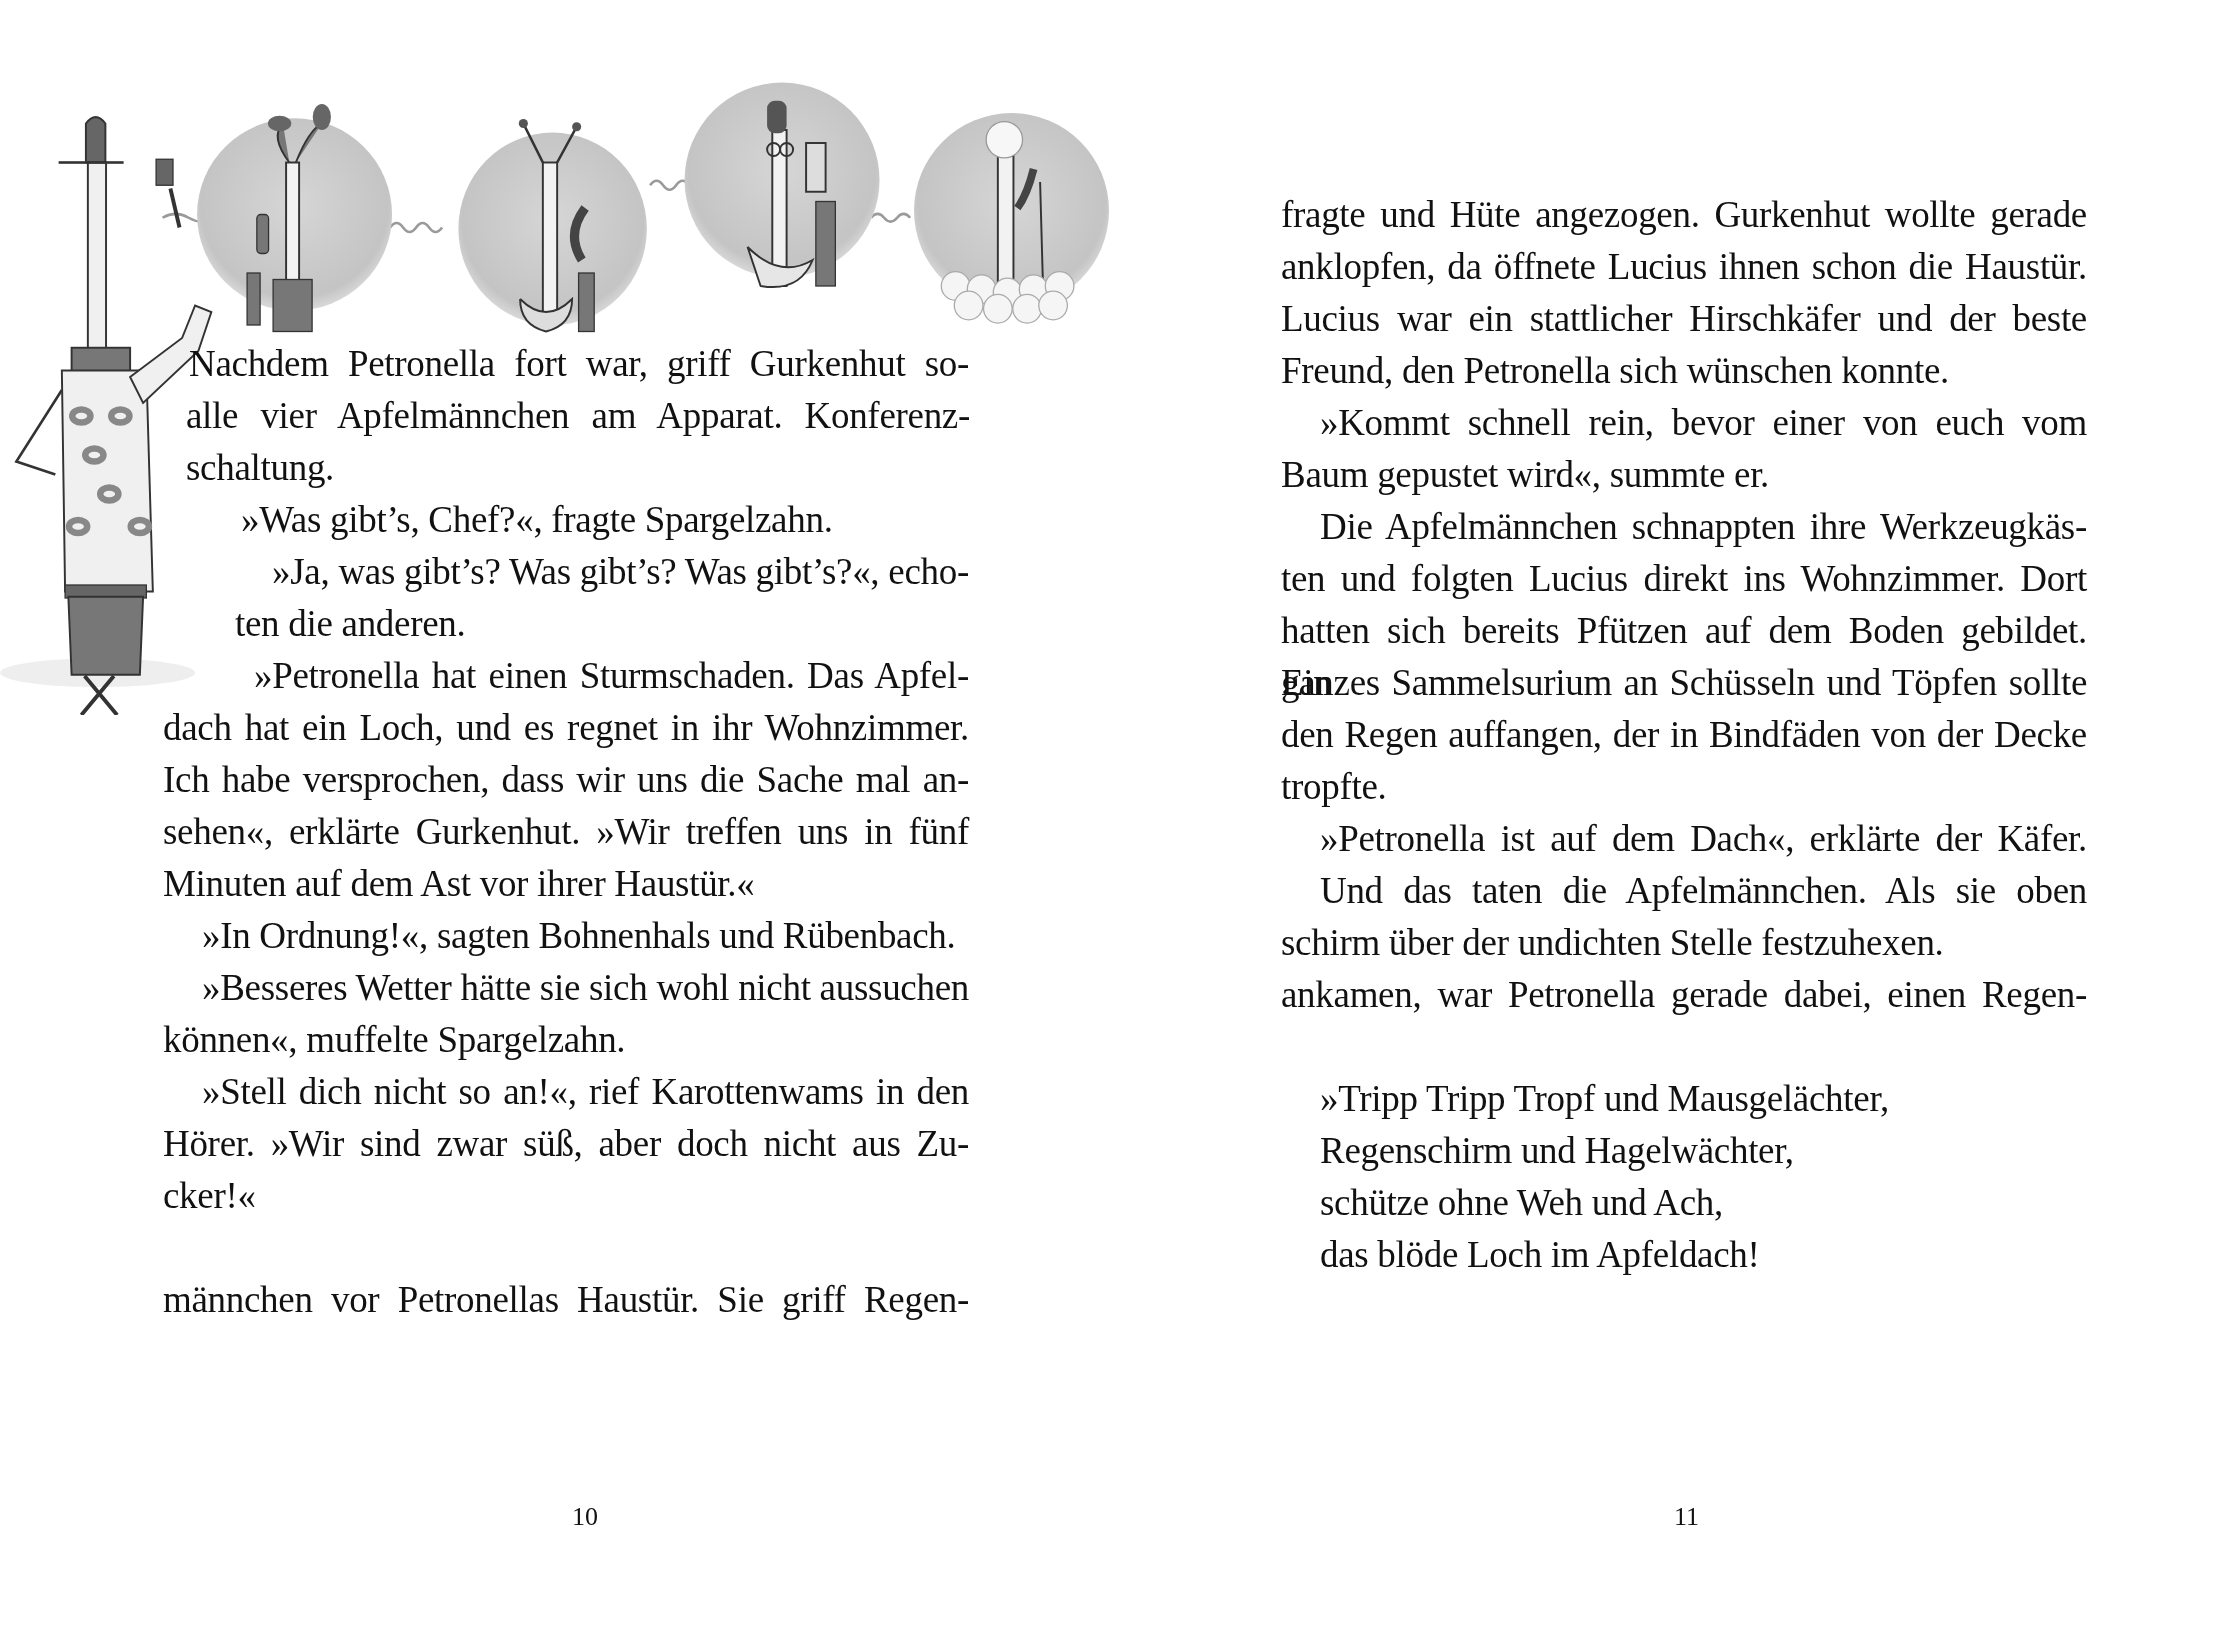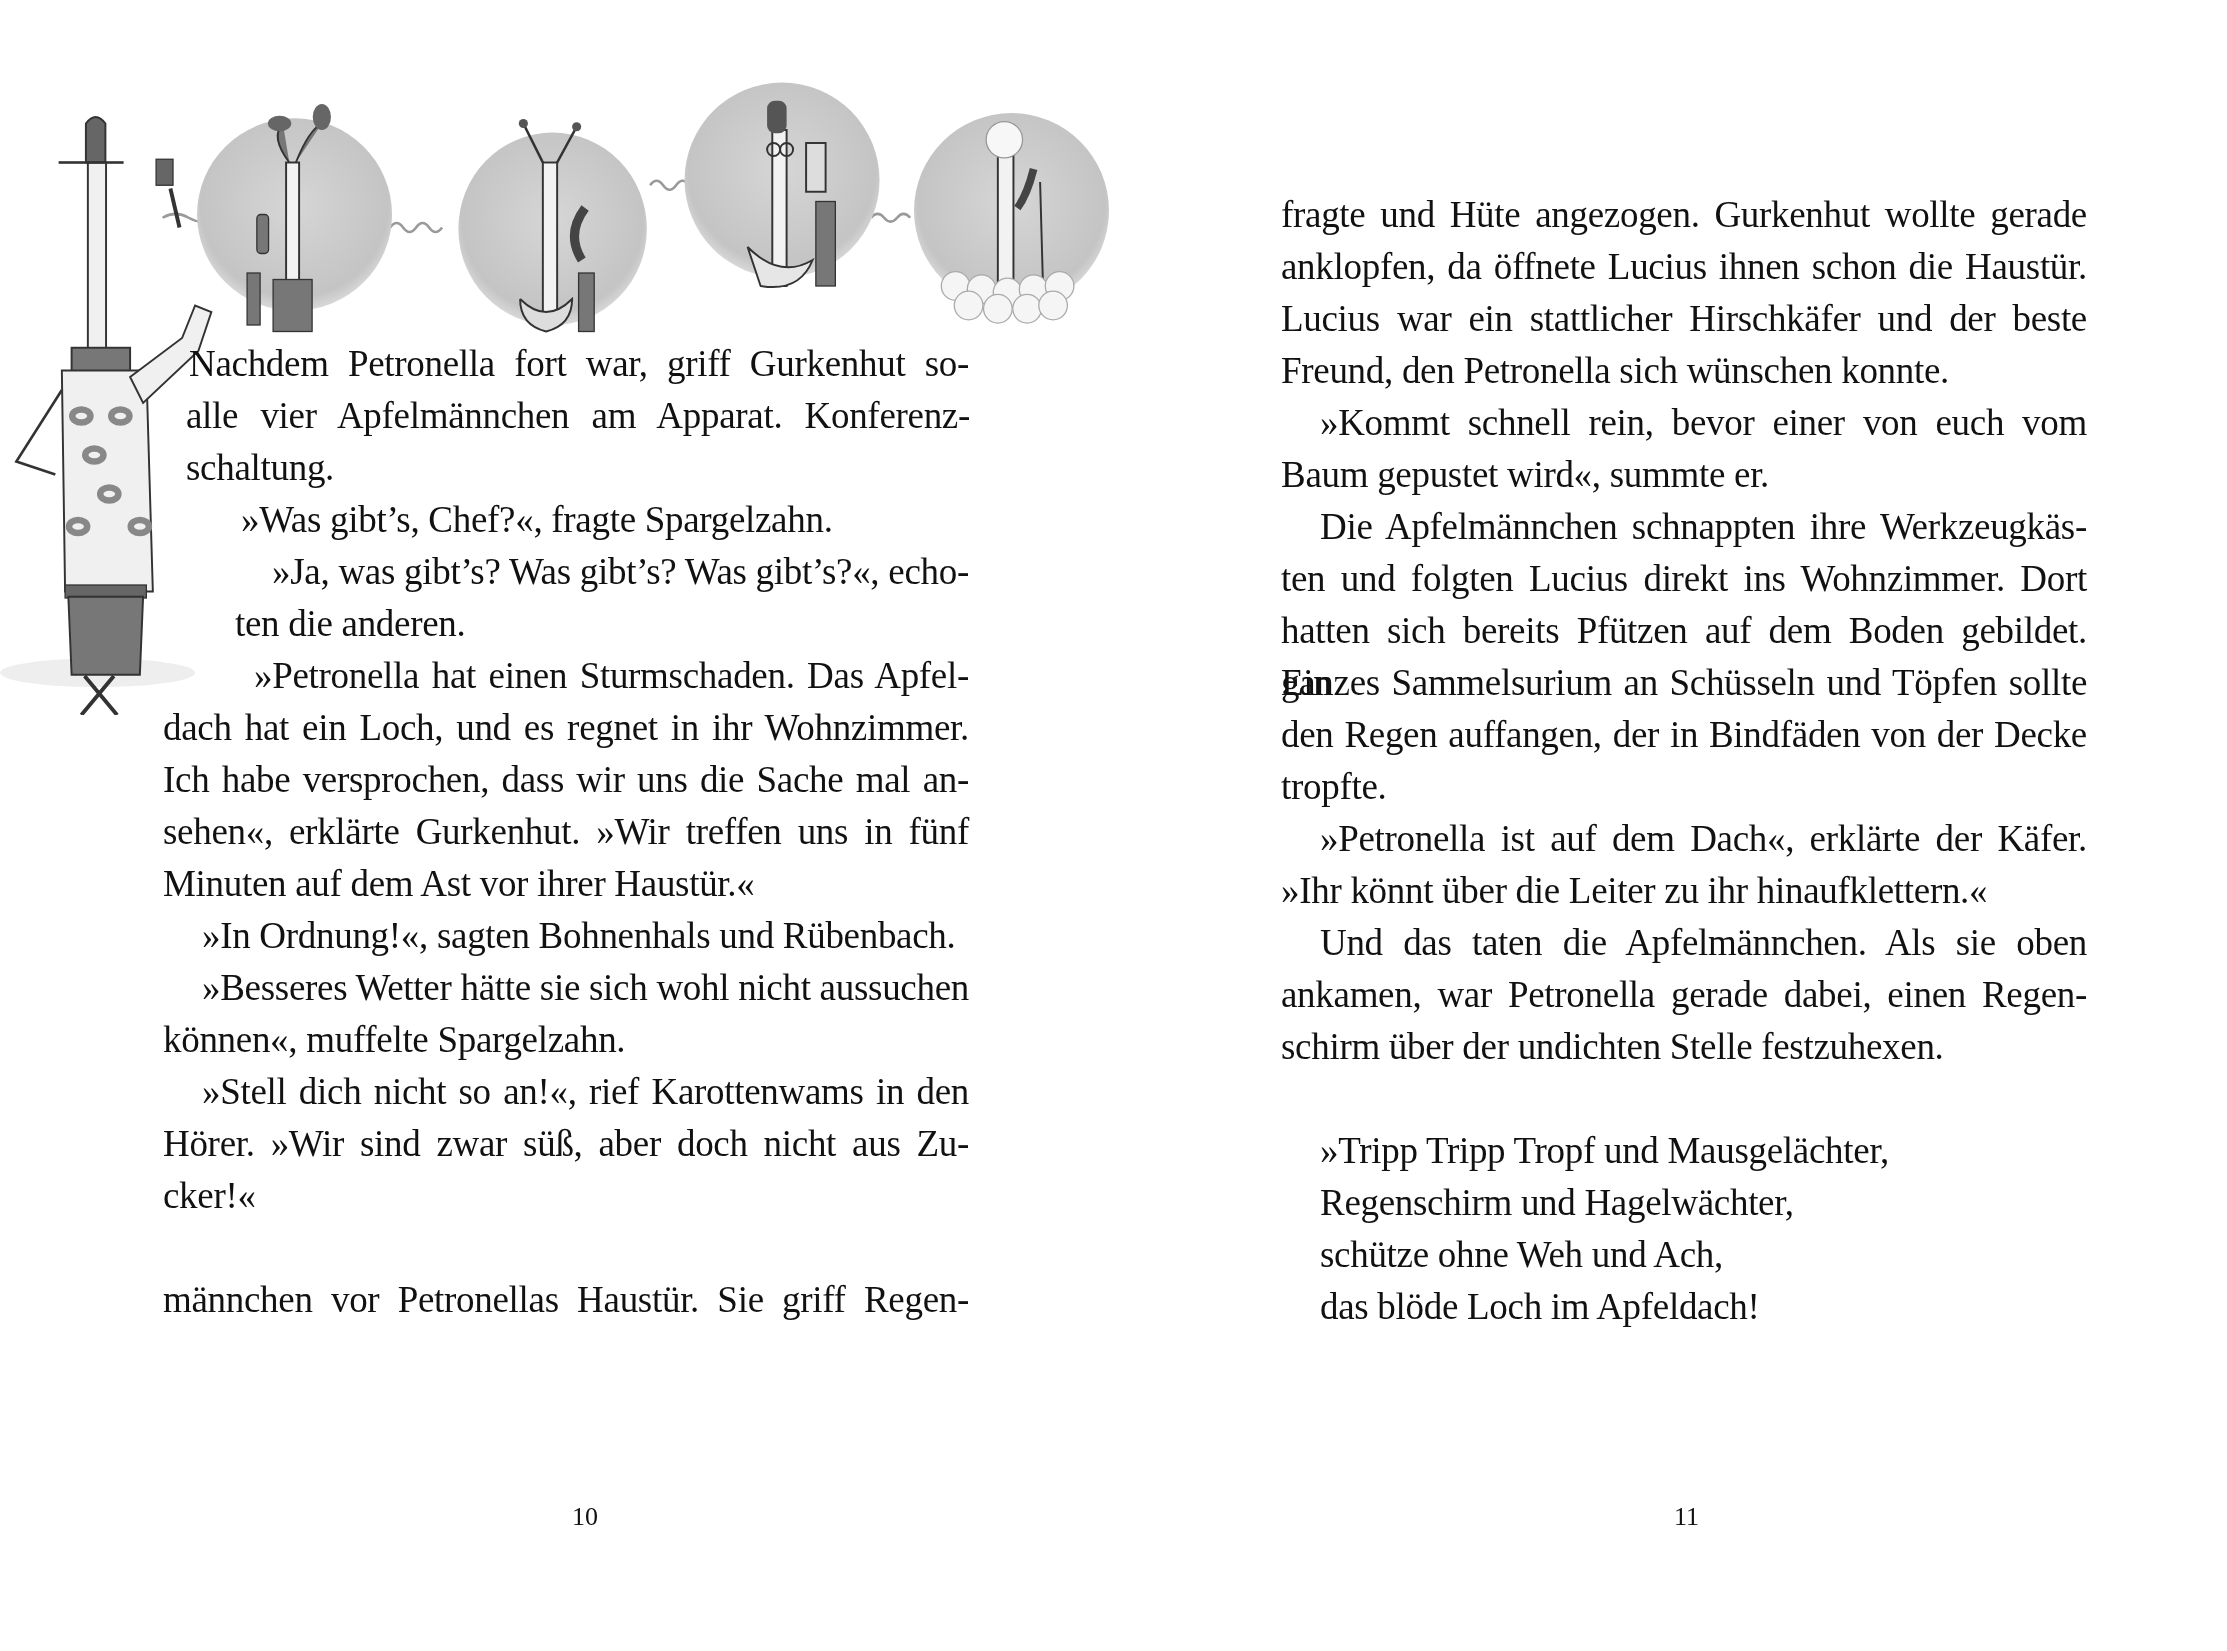--- a/index.html
+++ b/index.html
@@ -176,24 +176,23 @@
         <span class="line" style="padding-left: 0px;">Freund, den Petronella sich wünschen konnte.</span>
         <span class="line justify" style="padding-left: 39px; width: 767px;">»Kommt schnell rein, bevor einer von euch vom</span>
         <span class="line" style="padding-left: 0px;">Baum gepustet wird«, summte er.</span>
         <span class="line justify" style="padding-left: 39px; width: 767px;">Die Apfelmännchen schnappten ihre Werkzeugkäs-</span>
         <span class="line justify" style="padding-left: 0px; width: 806px;">ten und folgten Lucius direkt ins Wohnzimmer. Dort</span>
         <span class="line justify" style="padding-left: 0px; width: 806px;">hatten sich bereits Pfützen auf dem Boden gebildet. Ein</span>
         <span class="line justify" style="padding-left: 0px; width: 806px;">ganzes Sammelsurium an Schüsseln und Töpfen sollte</span>
         <span class="line justify" style="padding-left: 0px; width: 806px;">den Regen auffangen, der in Bindfäden von der Decke</span>
         <span class="line" style="padding-left: 0px;">tropfte.</span>
         <span class="line justify" style="padding-left: 39px; width: 767px;">»Petronella ist auf dem Dach«, erklärte der Käfer.</span>
-        <span class="line" style="padding-left: 0px;">»Ihr könnt über die Leiter zu ihr hinaufklettern.«</span>
         <span class="line justify" style="padding-left: 39px; width: 767px;">Und das taten die Apfelmännchen. Als sie oben</span>
+        <span class="line" style="padding-left: 0px;">schirm über der undichten Stelle festzuhexen.</span>
         <span class="line justify" style="padding-left: 0px; width: 806px;">ankamen, war Petronella gerade dabei, einen Regen-</span>
-        <span class="line" style="padding-left: 0px;">schirm über der undichten Stelle festzuhexen.</span>
         <span class="line" style="padding-left: 0px;">&nbsp;</span>
         <span class="line" style="padding-left: 39px;">»Tripp Tripp Tropf und Mausgelächter,</span>
         <span class="line" style="padding-left: 39px;">Regenschirm und Hagelwächter,</span>
         <span class="line" style="padding-left: 39px;">schütze ohne Weh und Ach,</span>
         <span class="line" style="padding-left: 39px;">das blöde Loch im Apfeldach!</span>
       </div>
     <div class="page-number pn-right">11</div>
   </div>
 
 </div>

